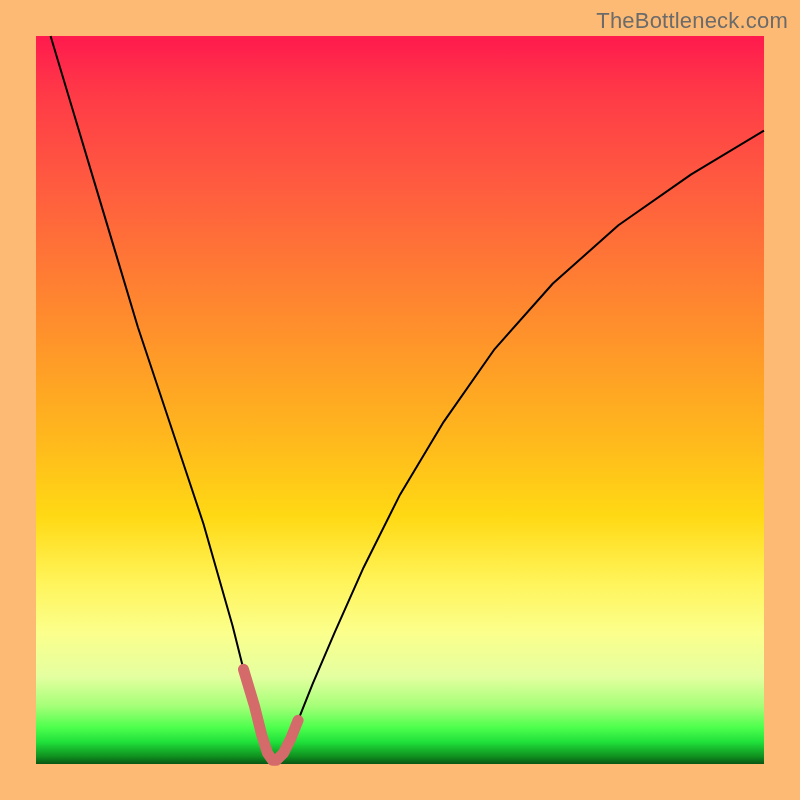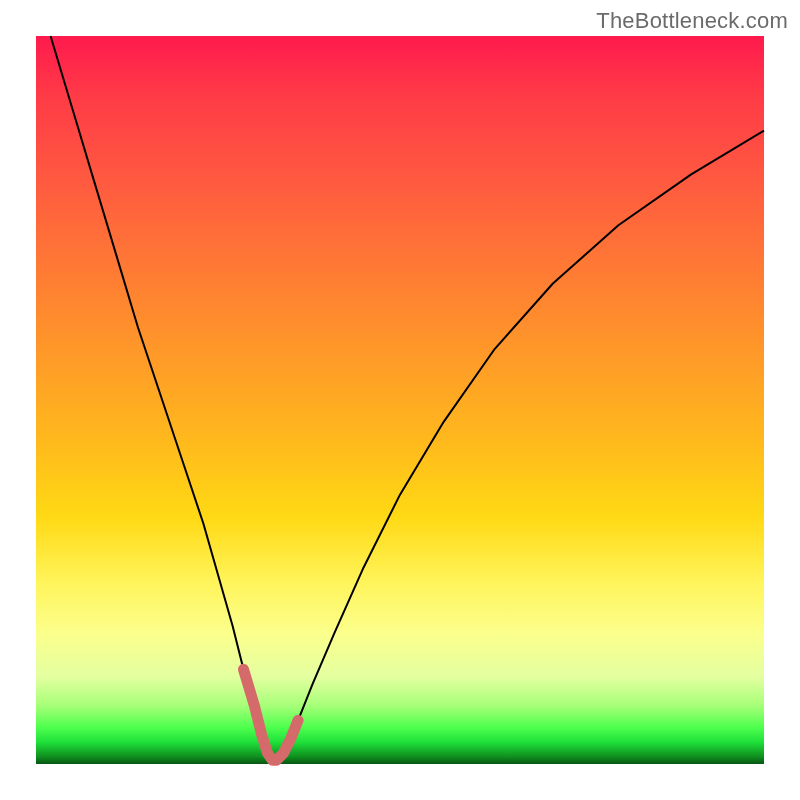--- a/index.html
+++ b/index.html
@@ -10,21 +10,21 @@
     background: #000;
     overflow: hidden;
     font-family: Arial, Helvetica, sans-serif;
   }
   .frame {
     position: absolute;
     left: 0;
     top: 0;
     width: 800px;
     height: 800px;
-    background: #ffffff;
+    background: #fdba74;
   }
   .plot-area {
     position: absolute;
     left: 36px;
     top: 36px;
     width: 728px;
     height: 728px;
     
     background: linear-gradient(
       to bottom,

